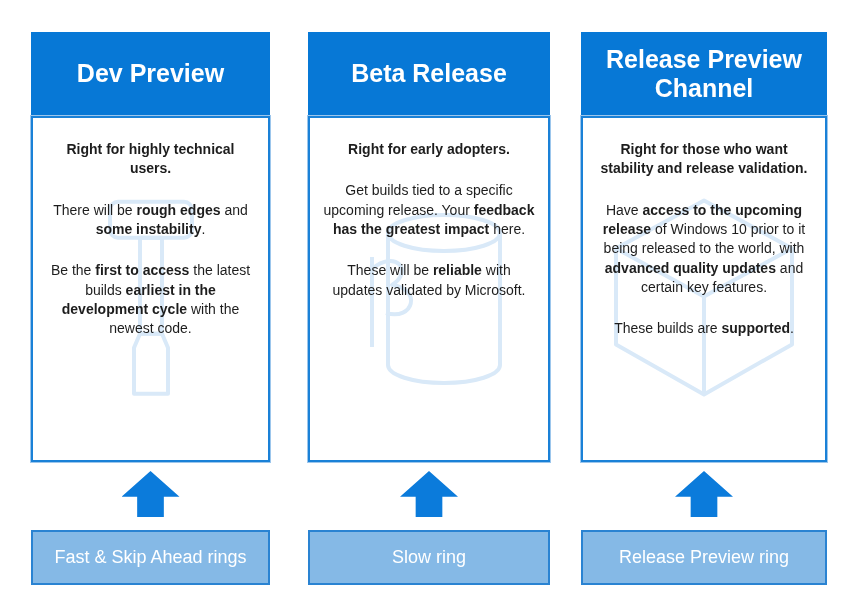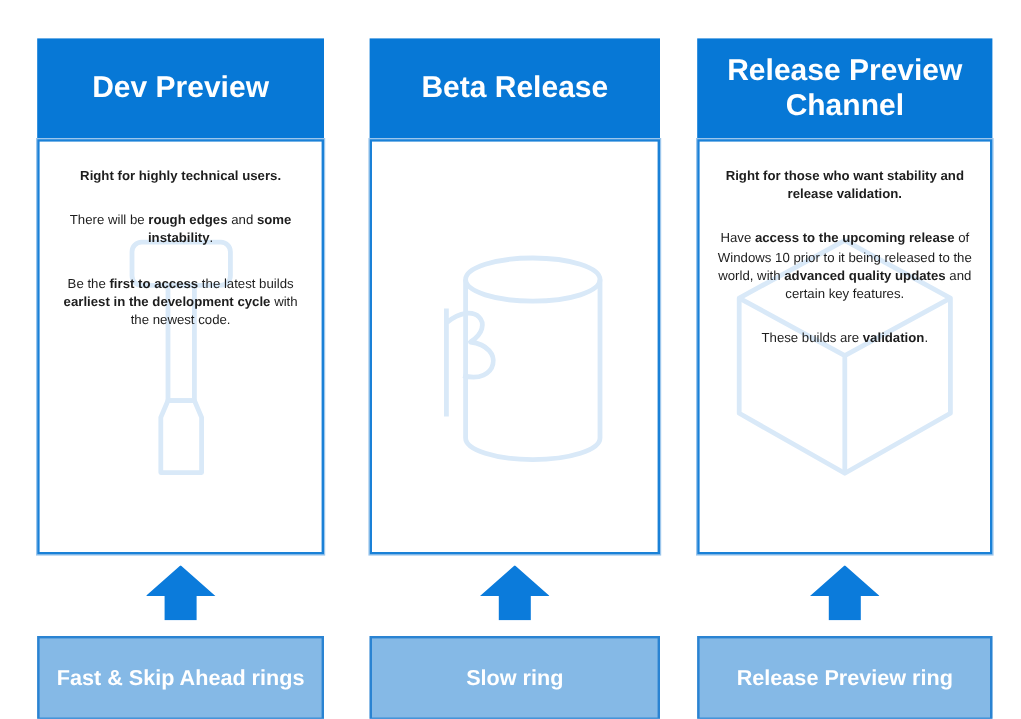--- a/index.html
+++ b/index.html
@@ -55,42 +55,42 @@
     left: 50%; top: 50%;
     transform: translate(-50%, -46%);
     pointer-events: none;
   }
   .watermark svg { display: block; }
 
   .body-text {
     position: relative;
     padding: 22px 12px 0 12px;
     color: var(--body-text);
-    font-size: 11px;
+    font-size: 14px;
     line-height: 1.38;
     text-align: center;
   }
   .body-text p { margin-bottom: 22px; }
   .body-text b { font-weight: 700; }
 
   .up-arrow {
     width: 58px; height: 46px;
     margin: 9px auto 0 auto;
     background: var(--arrow-blue);
     clip-path: polygon(50% 0, 100% 56%, 73% 56%, 73% 100%, 27% 100%, 27% 56%, 0 56%);
   }
 
   .ring-box {
     margin-top: 13px;
-    height: 70px;
+    height: 55px;
     background: var(--ring-fill);
     border: 2px solid var(--ring-border);
     color: var(--ring-text);
     font-size: 18px;
-    font-weight: 700;
+    font-weight: 400;
     display: flex;
     align-items: center;
     justify-content: center;
     text-align: center;
   }
 </style>
 </head>
 <body>
 
 <div class="canvas">
@@ -118,37 +118,42 @@
   <div class="column c1">
     <div class="col-header">Beta Release</div>
     <div class="col-body">
       <div class="watermark">
         <svg width="170" height="200" viewBox="0 0 170 200" fill="none" stroke="#d9e9f8" stroke-width="4" stroke-linejoin="round">
           <ellipse cx="100" cy="36" rx="56" ry="18"></ellipse>
           <path d="M44 36 L44 168 A56 18 0 0 0 156 168 L156 36"></path>
           <path d="M28 60 L28 150 M28 72 C52 52 70 74 48 88 C78 92 70 124 42 116"></path>
         </svg>
       </div>
+      <div class="body-text">
+          <p><b>Right for early adopters.</b></p>
+          <p>Get builds tied to a specific upcoming release. Your <b>feedback has the greatest impact</b> here.</p>
+          <p>These will be <b>reliable</b> with updates validated by Microsoft.</p>
+        </div>
     </div>
     <div class="up-arrow"></div>
     <div class="ring-box">Slow ring</div>
   </div>
 
   <div class="column c2">
     <div class="col-header">Release Preview Channel</div>
     <div class="col-body">
       <div class="watermark">
         <svg width="200" height="210" viewBox="0 0 200 210" fill="none" stroke="#d9e9f8" stroke-width="4" stroke-linejoin="round">
           <path d="M100 8 L188 56 L188 152 L100 202 L12 152 L12 56 Z"></path>
           <path d="M12 56 L100 104 L188 56 M100 104 L100 202"></path>
         </svg>
       </div>
       <div class="body-text">
           <p><b>Right for those who want stability and release validation.</b></p>
           <p>Have <b>access to the upcoming release</b> of Windows 10 prior to it being released to the world, with <b>advanced quality updates</b> and certain key features.</p>
-          <p>These builds are <b>validation</b>.</p>
+          <p>These builds are <b>supported</b>.</p>
         </div>
     </div>
     <div class="up-arrow"></div>
     <div class="ring-box">Release Preview ring</div>
   </div>
 
 </div>
 
 </body></html>

